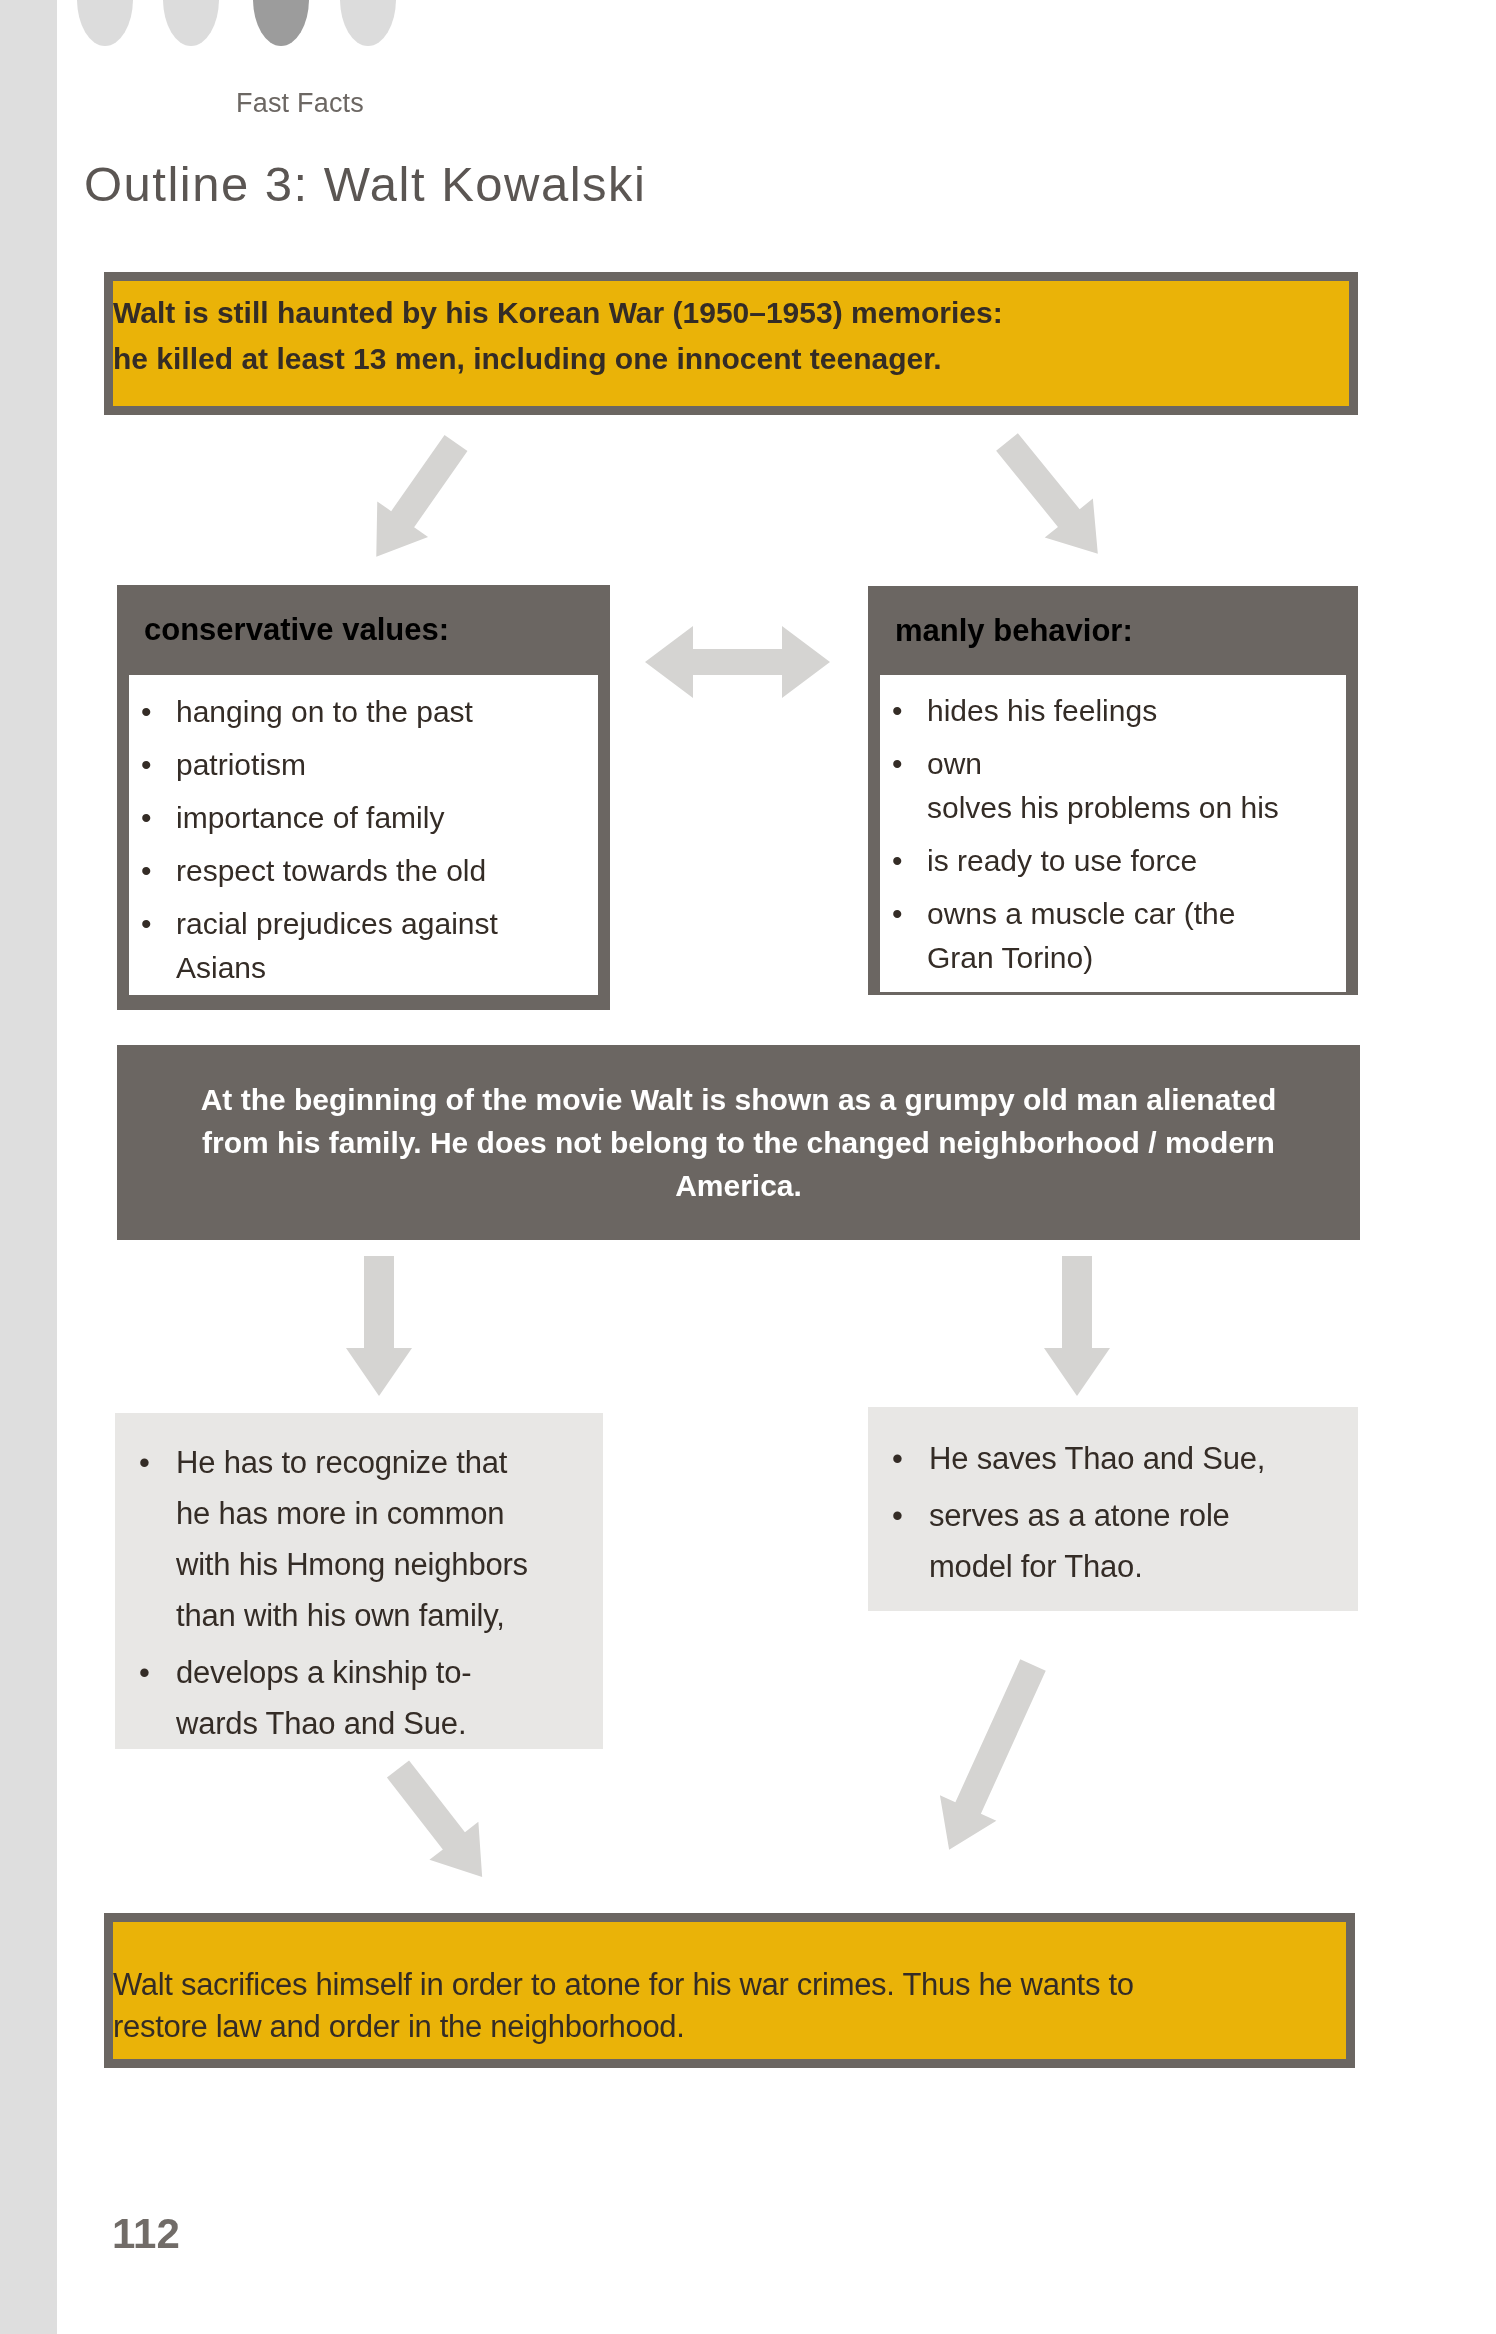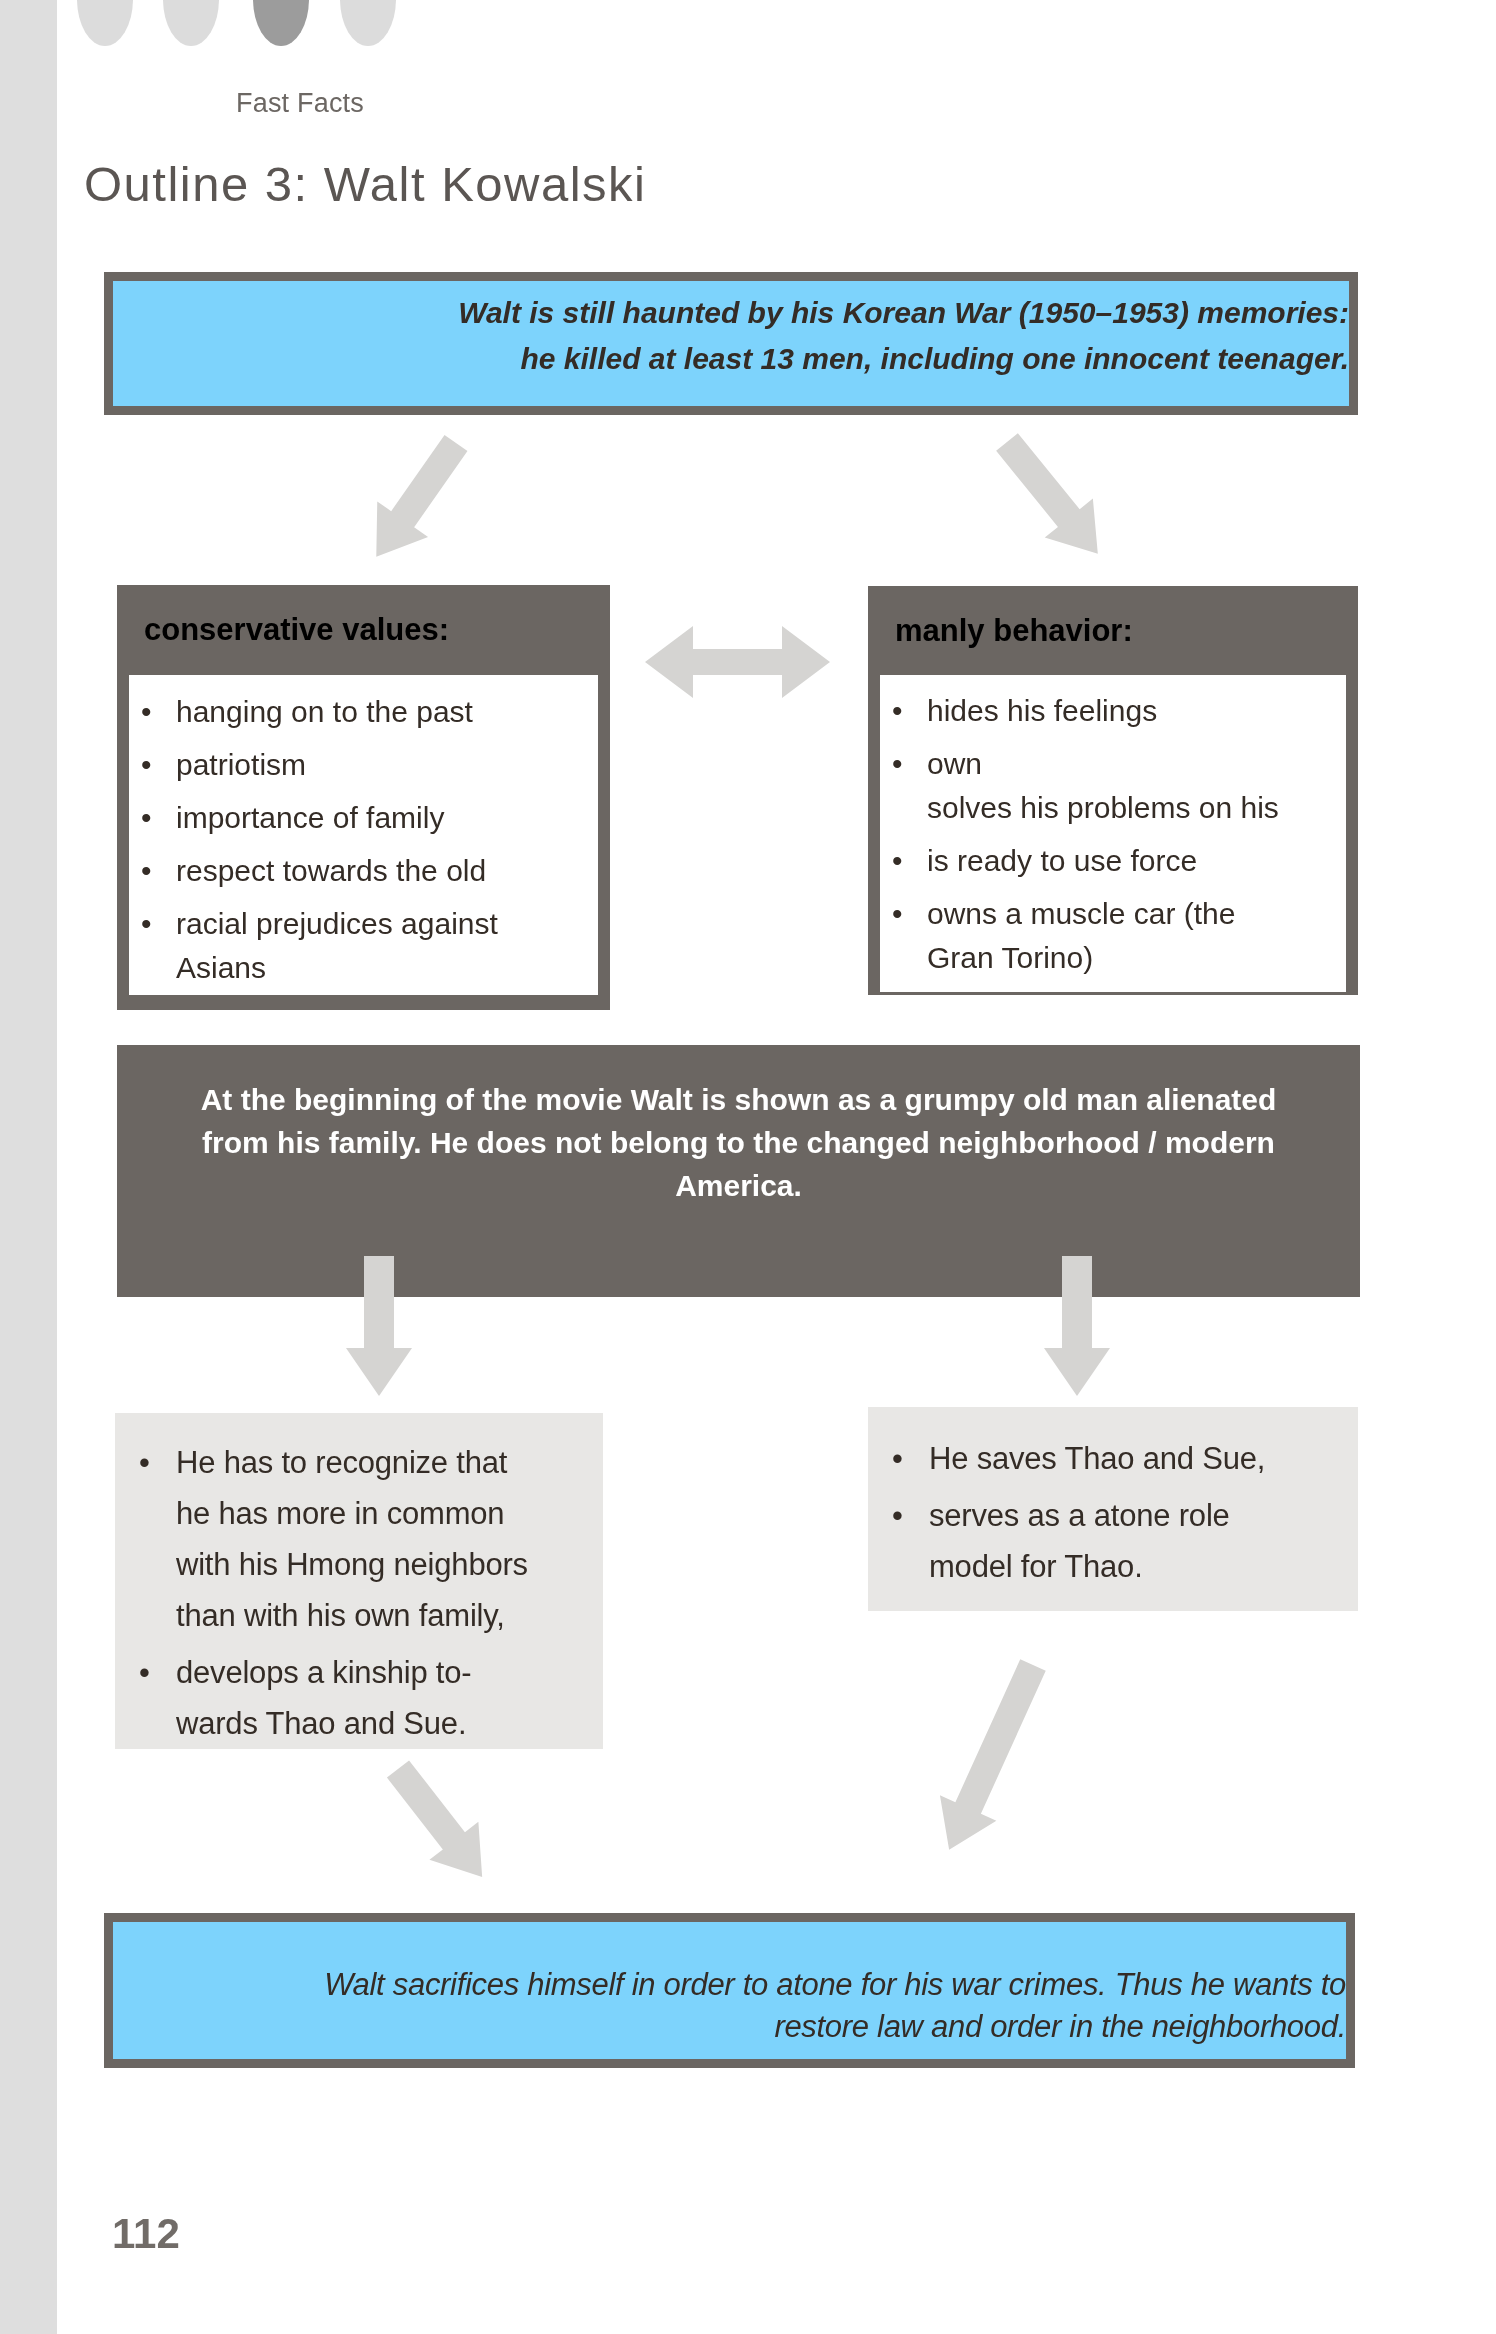--- a/index.html
+++ b/index.html
@@ -8,40 +8,40 @@
     font-family:"Liberation Sans","DejaVu Sans",sans-serif;
     color:#342c26; overflow:hidden;
   }
   .left-strip{position:absolute;left:0;top:0;width:57px;height:2334px;background:#dedede;}
   .tab-dot{position:absolute;top:-48px;width:56px;height:94px;border-radius:50%;background:#dcdcdc;}
   .tab-dot.d1{left:77px;} .tab-dot.d2{left:163px;} .tab-dot.d3{left:253px;background:#9c9c9c;} .tab-dot.d4{left:340px;}
   .fast-facts{position:absolute;left:200px;top:56px;width:200px;text-align:center;
     font-size:27px;color:#6c6763;letter-spacing:0.2px;margin-top:32px;}
   .title{position:absolute;left:80px;top:152px;margin:4px;font-size:49px;font-weight:400;
     color:#5b5653;letter-spacing:1.5px;}
-  .framed{position:absolute;background:#7dd3fc;border:9px solid #6b6662;box-sizing:border-box;
-    text-align:right;font-style:italic;}
+  .framed{position:absolute;background:#eab308;border:9px solid #6b6662;box-sizing:border-box;
+    text-align:left;}
   .box1{left:104px;top:272px;width:1254px;height:143px;padding-top:9px;
     font-size:30px;font-weight:700;line-height:46px;}
   .final-box{left:104px;top:1913px;width:1251px;height:155px;padding-top:42px;
     font-size:31px;font-weight:400;line-height:42px;letter-spacing:-0.3px;}
   .dark-box{position:absolute;background:#6b6662;box-sizing:border-box;padding:0 12px 15px;}
   .conservative-box{left:117px;top:585px;width:493px;height:425px;}
   .manly-box{left:868px;top:586px;width:490px;height:409px;}
   .dark-box .box-header{color:#000000;font-size:31px;font-weight:700;display:flex;align-items:center;
     padding-left:15px;}
   .conservative-box .box-header{height:90px;}
   .manly-box .box-header{height:89px;}
   .dark-box .box-body{background:#ffffff;box-sizing:border-box;}
   .conservative-box .box-body{height:320px;padding-top:15px;}
   .manly-box .box-body{height:317px;padding-top:14px;}
   .bullet-item{display:flex;margin-bottom:9px;}
   .dark-box .bullet-item{font-size:30px;line-height:44px;}
   .dark-box .bullet{flex:0 0 47px;padding-left:12px;box-sizing:border-box;}
-  .banner{position:absolute;left:117px;top:1045px;width:1243px;height:252px;background:#6b6662;
+  .banner{position:absolute;left:117px;top:1045px;width:1243px;height:195px;background:#6b6662;
     box-sizing:border-box;color:#ffffff;font-size:30px;font-weight:700;line-height:43px;
     text-align:center;padding-top:33px;}
   .gray-box{position:absolute;background:#e8e7e5;box-sizing:border-box;font-size:31px;line-height:51px;
     letter-spacing:-0.2px;}
   .left-gray-box{left:115px;top:1413px;width:488px;height:336px;padding-top:24px;}
   .right-gray-box{left:868px;top:1407px;width:490px;height:204px;padding-top:26px;}
   .gray-box .bullet-item{margin-bottom:6px;}
   .gray-box .bullet{flex:0 0 61px;padding-left:24px;box-sizing:border-box;}
   .bline{display:block;white-space:nowrap;}
   .arrow-svg{position:absolute;}

